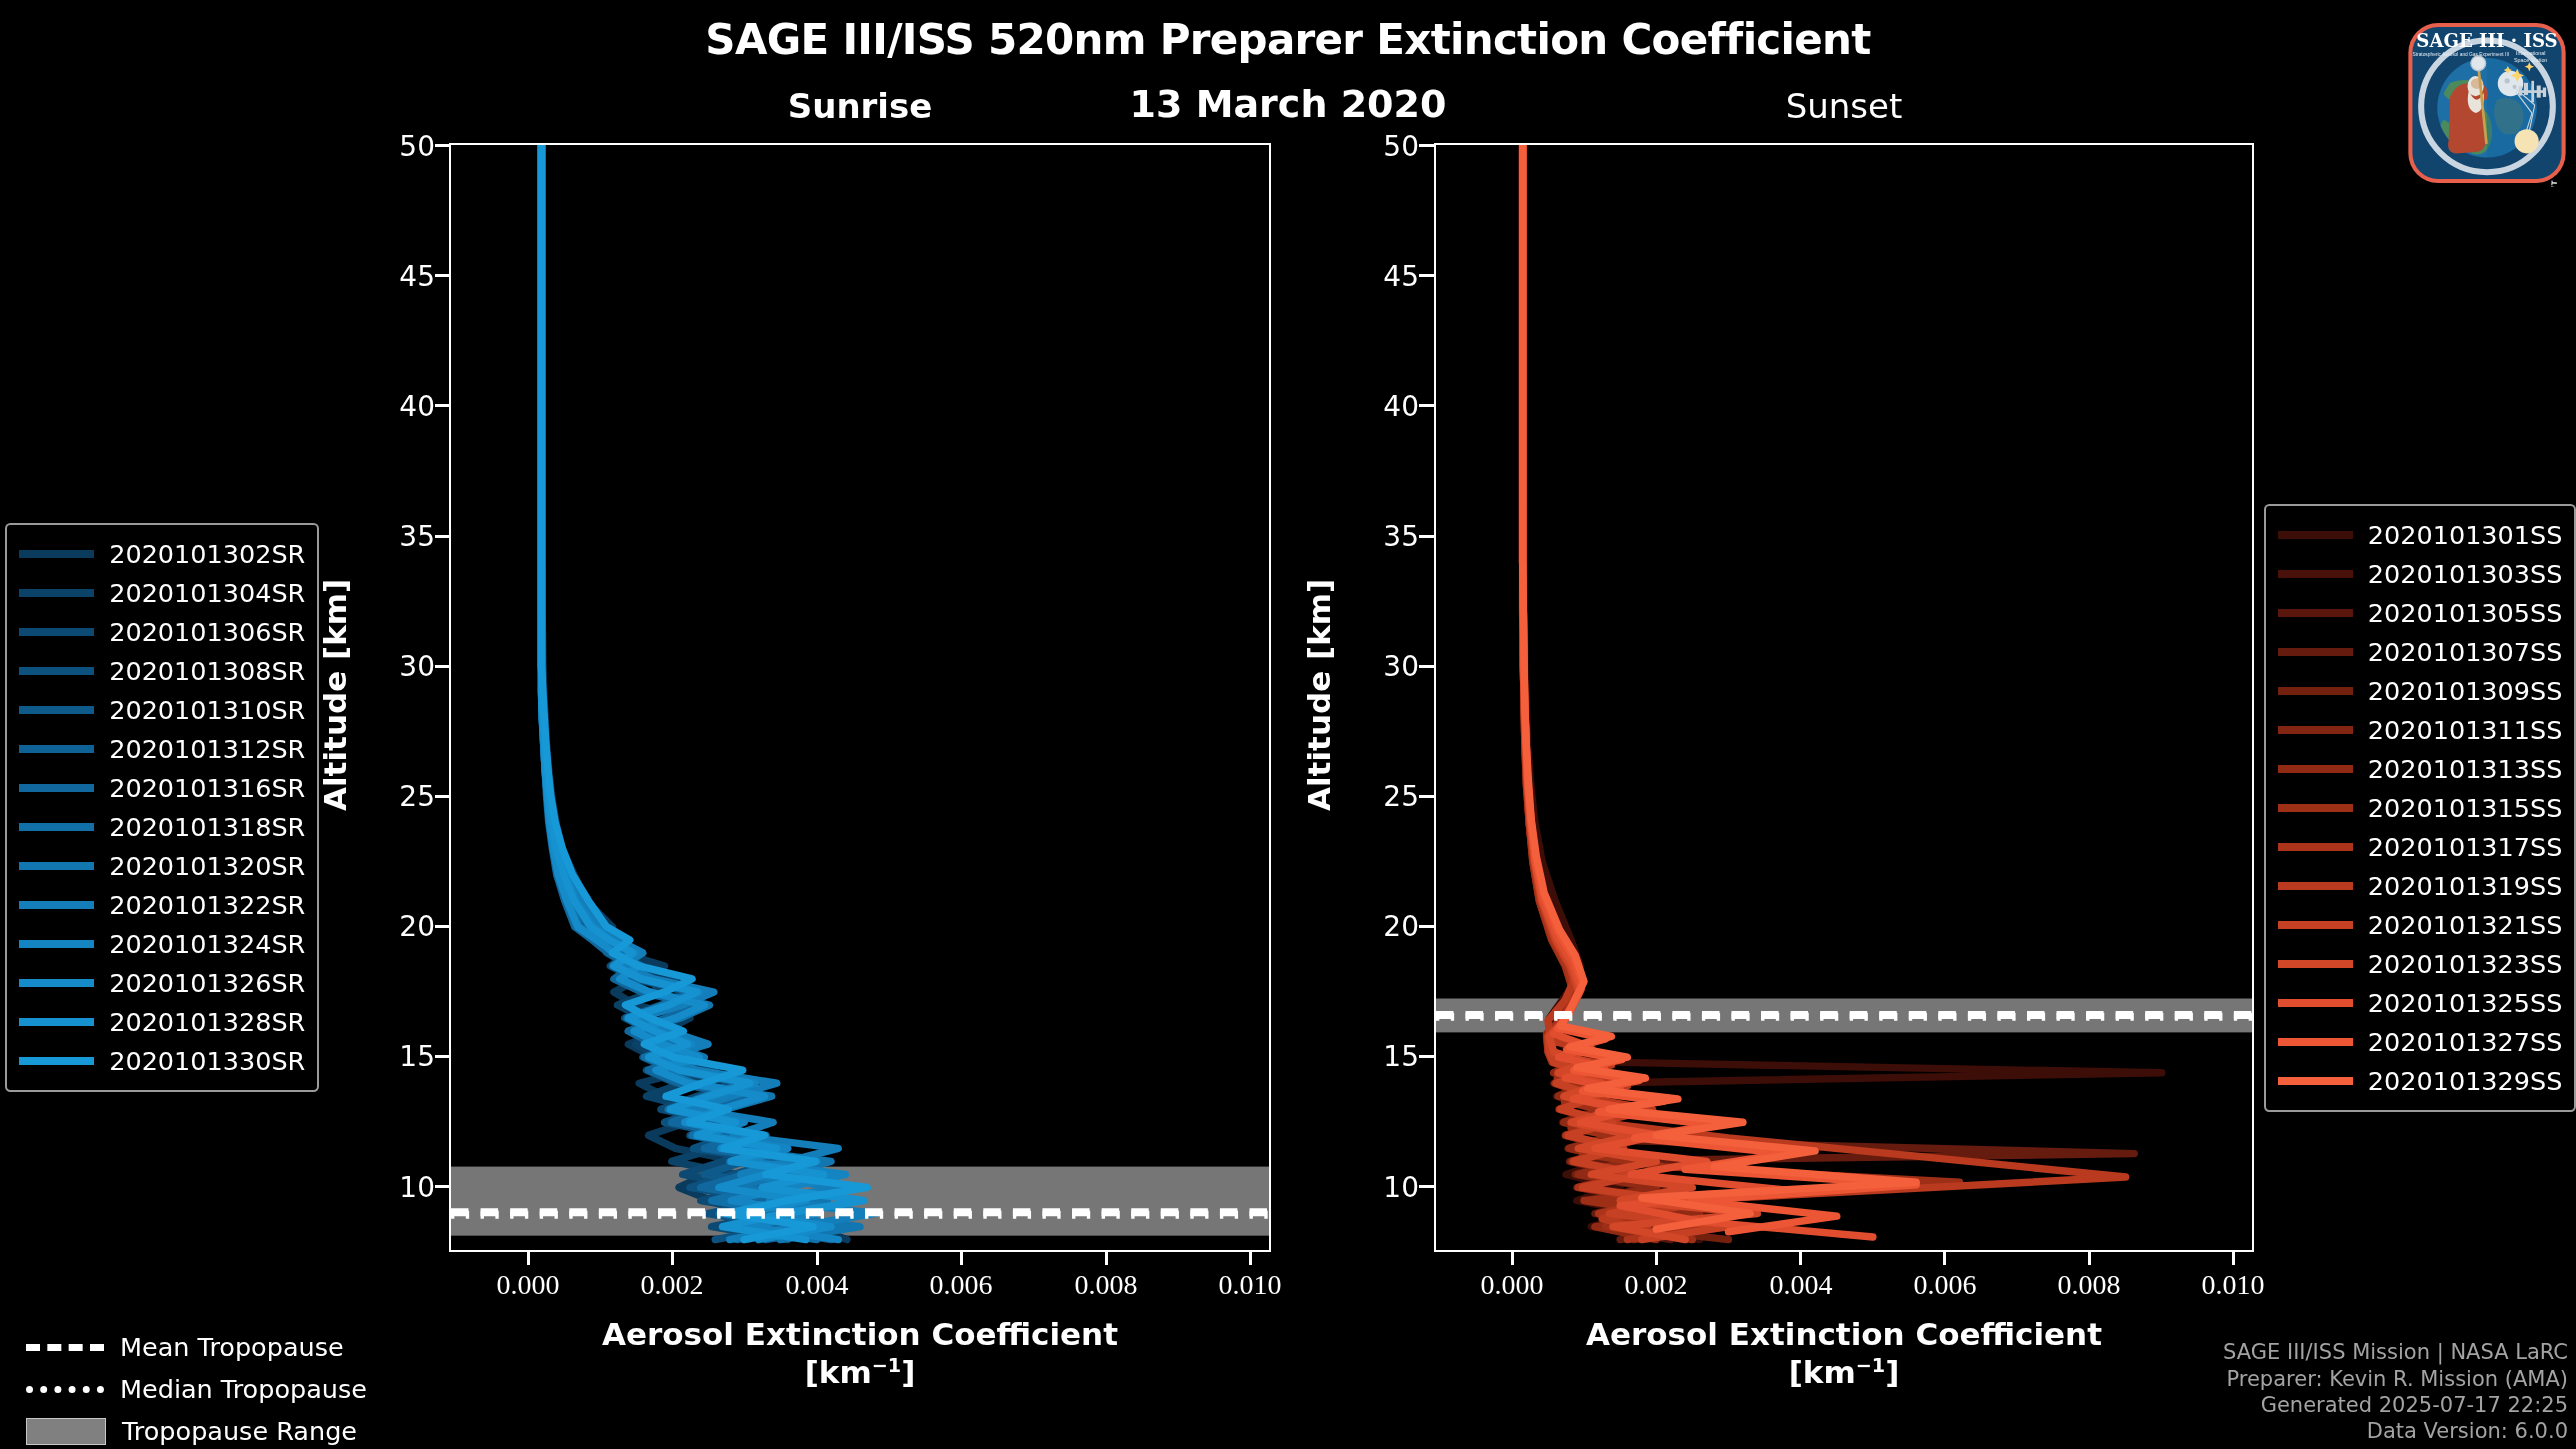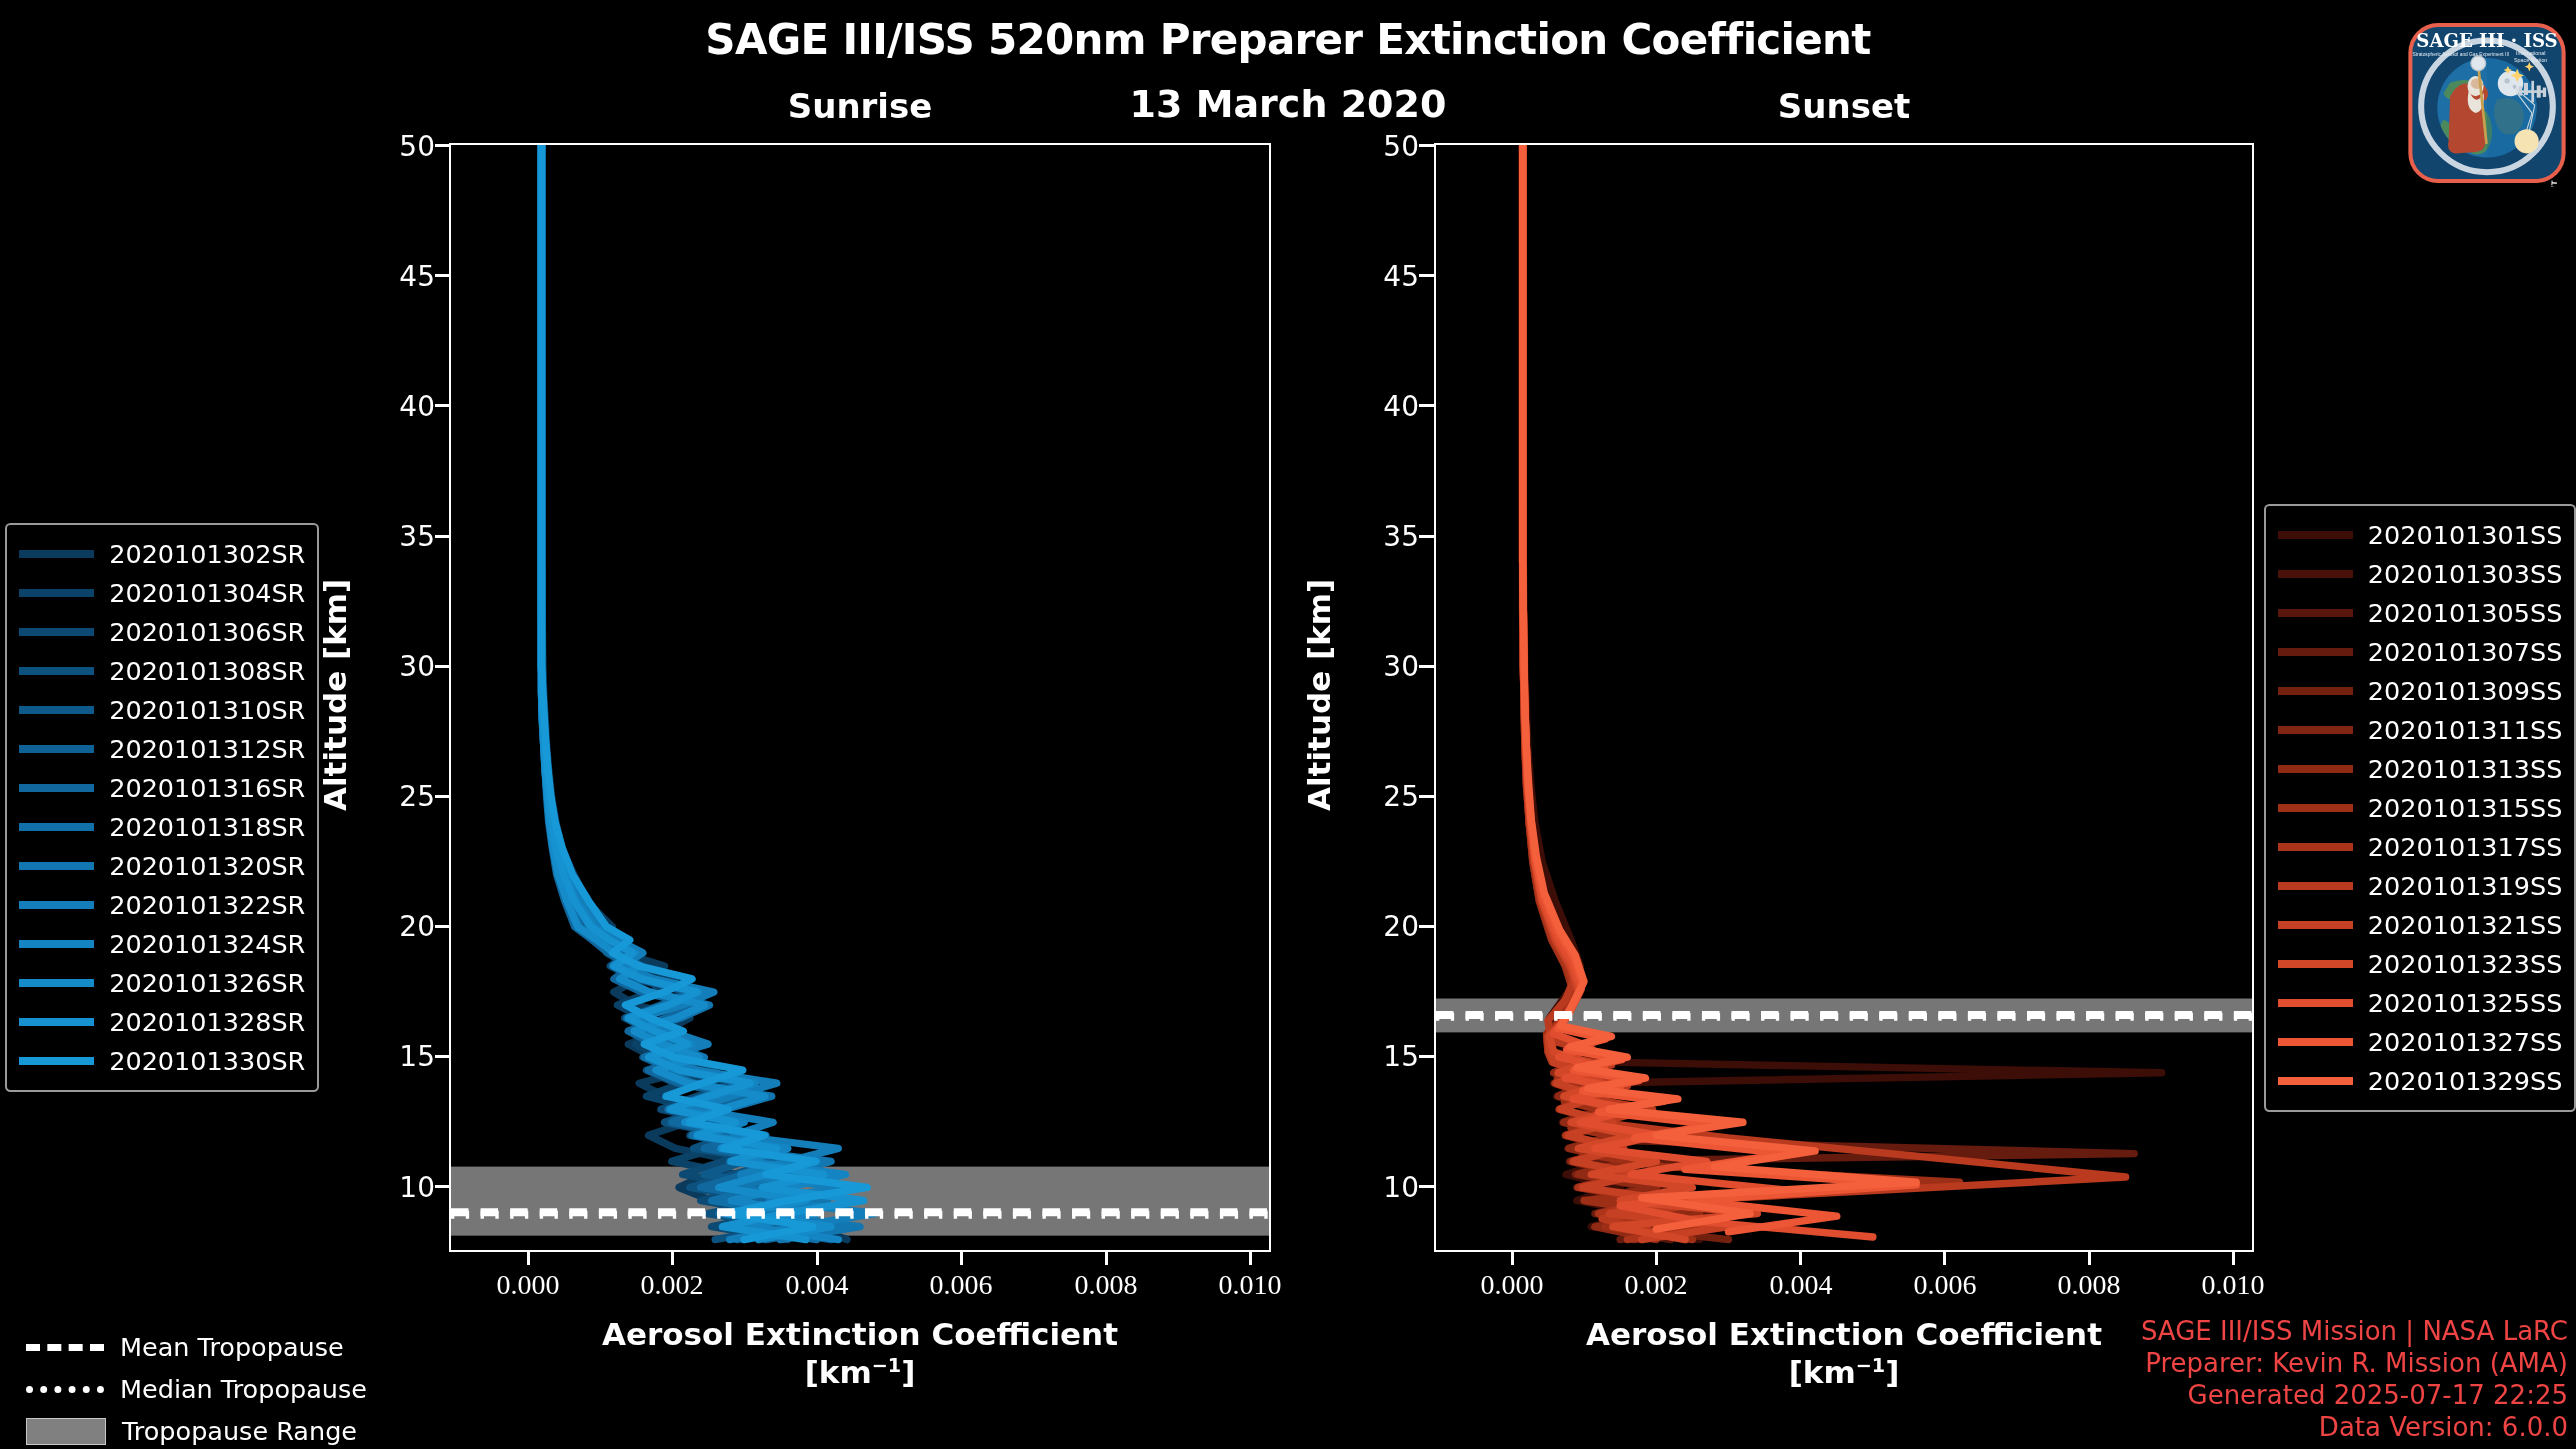--- a/index.html
+++ b/index.html
@@ -9,21 +9,21 @@
   .abs{position:absolute;}
 
   
   #main-title{top:14.8px;left:0;width:2576px;text-align:center;
       font-size:42px;font-weight:bold;letter-spacing:-0.7px;}
   #date-subtitle{top:82px;left:0;width:2576px;text-align:center;
       font-size:38px;font-weight:bold;}
   #sunrise-title{top:86px;left:449px;width:822px;text-align:center;
       font-size:34px;font-weight:bold;}
   #sunset-title{top:86px;left:1434px;width:820px;text-align:center;
-      font-size:34px;font-weight:bold;}
+      font-size:34px;font-weight:normal;}
 
   
   .plot-frame{position:absolute;top:143px;height:1109px;
       border:2.7px solid #fff;background:#000;box-sizing:border-box;overflow:hidden;}
   #plot-sunrise{left:449px;width:822px;}
   #plot-sunset{left:1434px;width:820px;}
   .plot-inner{position:absolute;inset:0;}
   .plot-svg{position:absolute;inset:0;width:100%;height:100%;}
 
   
@@ -50,22 +50,22 @@
   #legend-sunset{left:2264px;top:504px;}
 
   #legend-trop{left:12px;top:1315px;}
   #legend-trop .legend-row{height:42px;}
   .trop-dash{width:78px;height:0;border-top:7.4px dashed #fff;margin-right:16px;flex:none;}
   .trop-dot{width:78px;height:0;border-top:7.4px dotted #fff;margin-right:16px;flex:none;}
   .trop-patch{width:78px;height:25.5px;background:#808080;border:1.3px solid #c8c8c8;
       margin-right:16px;flex:none;}
 
   
-  #credits{right:8px;bottom:5.4px;text-align:right;color:#ef4444;
-      font-size:26px;line-height:1.24;}
+  #credits{right:8px;bottom:5.4px;text-align:right;color:#a3a3a3;
+      font-size:21px;line-height:1.24;}
 
   
   #mission-patch{right:5.4px;top:19px;width:168px;height:168px;}
 </style>
 </head>
 <body>
 
 <div class="abs" id="main-title">SAGE III/ISS 520nm Preparer Extinction Coefficient</div>
 <div class="abs" id="date-subtitle">13 March 2020</div>
 <div class="abs" id="sunrise-title">Sunrise</div>

